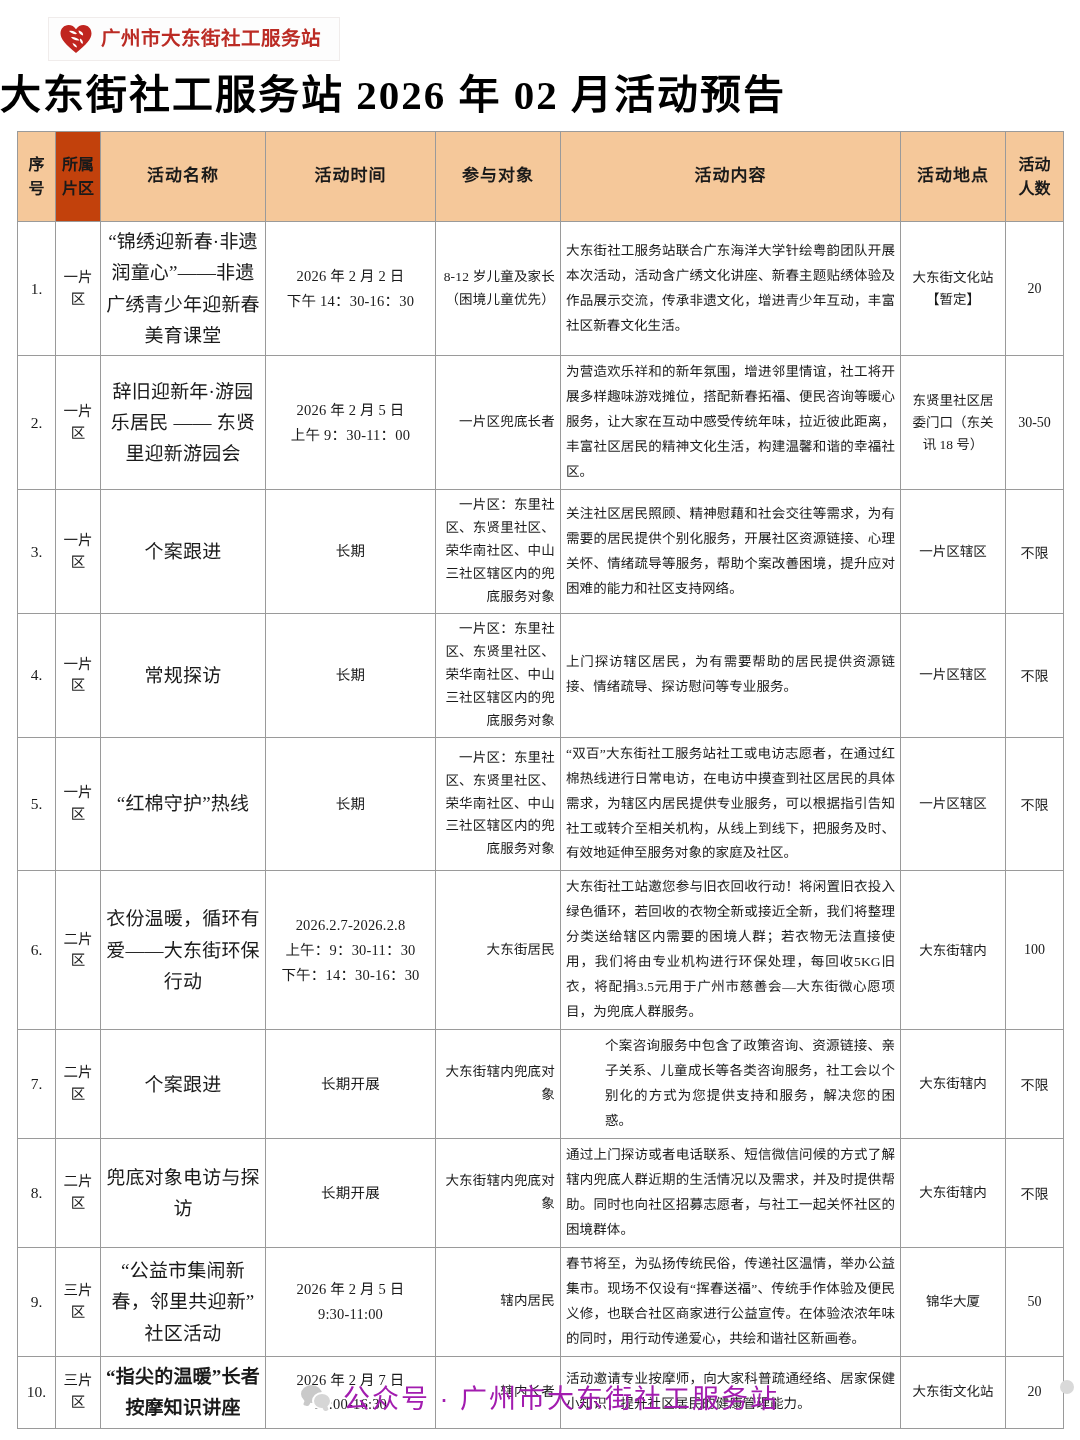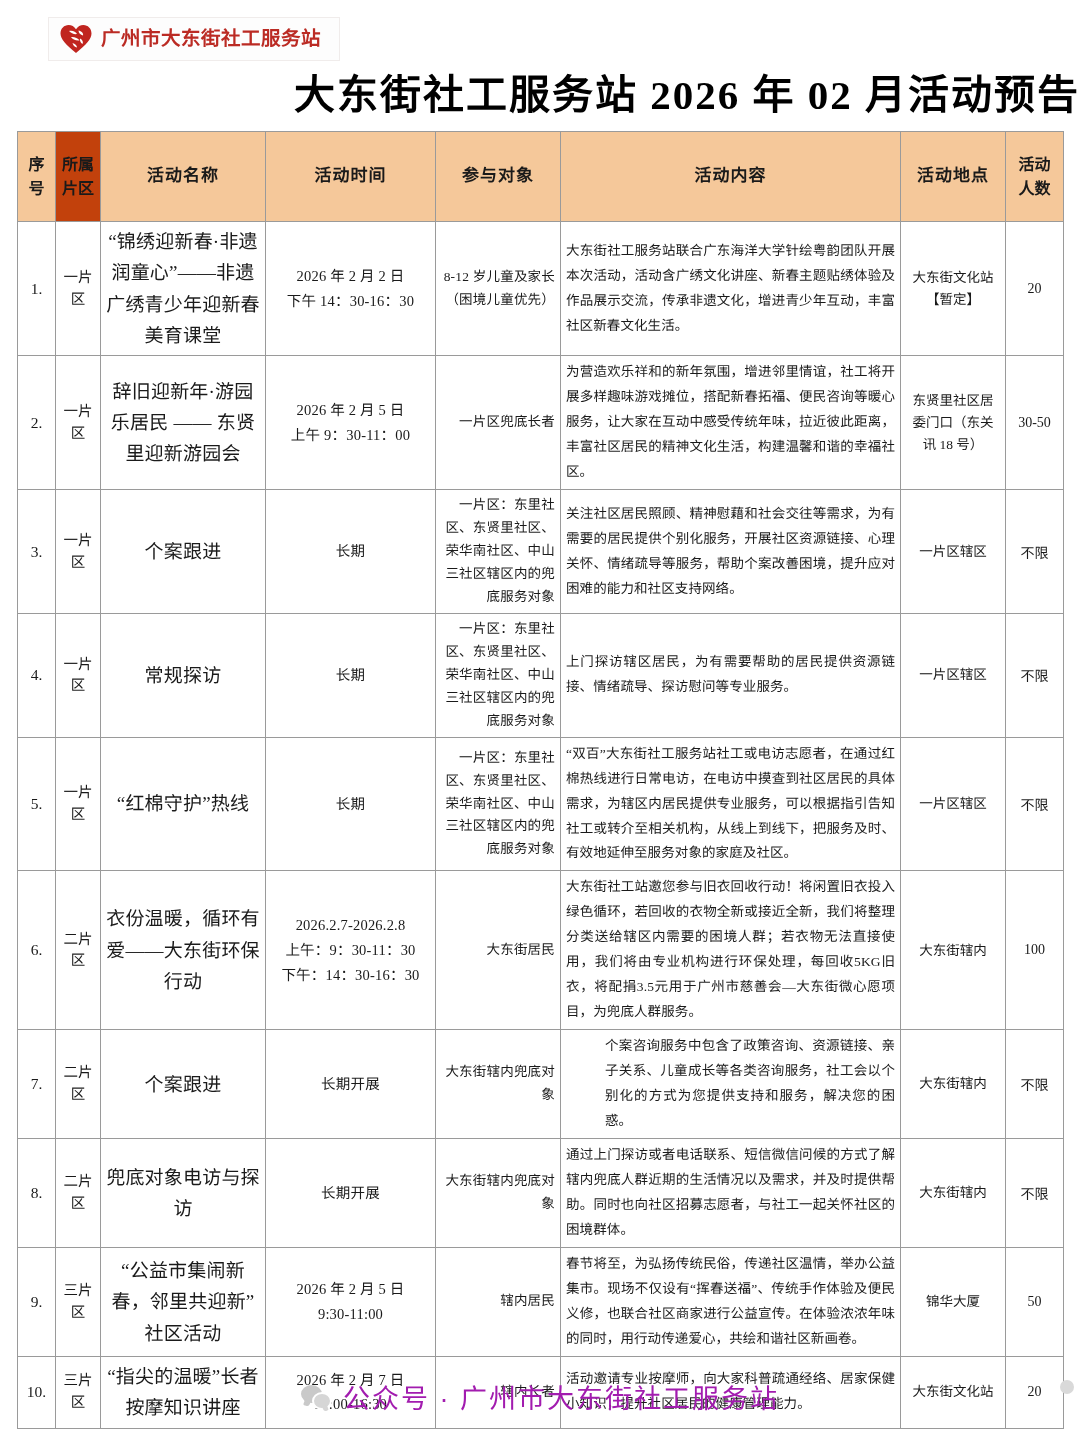--- a/index.html
+++ b/index.html
@@ -47,21 +47,21 @@
     white-space: nowrap;
     line-height: 1;
   }
 
   
   .doc-title {
     position: absolute;
     left: 0;
     top: 70px;
     width: 1080px;
-    text-align: right;
+    text-align: left;
     font-family: "Liberation Serif", "DejaVu Serif", serif;
     font-weight: bold;
     font-size: 41px;
     letter-spacing: 2px;
     color: #000000;
     line-height: 1.25;
     white-space: nowrap;
   }
 
   
@@ -358,21 +358,21 @@
           <td class="name" style="border-color: rgb(154, 154, 154);">“公益市集闹新春，邻里共迎新”社区活动</td>
           <td class="time" style="border-color: rgb(154, 154, 154);">2026 年 2 月 5 日<br>9:30-11:00</td>
           <td class="target" style="border-color: rgb(154, 154, 154);">辖内居民</td>
           <td class="content" style="border-color: rgb(154, 154, 154);">春节将至，为弘扬传统民俗，传递社区温情，举办公益集市。现场不仅设有“挥春送福”、传统手作体验及便民义修，也联合社区商家进行公益宣传。在体验浓浓年味的同时，用行动传递爱心，共绘和谐社区新画卷。</td>
           <td class="place" style="border-color: rgb(154, 154, 154);">锦华大厦</td>
           <td class="num" style="border-color: rgb(154, 154, 154);">50</td>
         </tr>
         <tr>
           <td class="idx" style="border-color: rgb(154, 154, 154);">10.</td>
           <td class="zone" style="border-color: rgb(154, 154, 154);">三片区</td>
-          <td class="name" style="border-color: rgb(154, 154, 154);">“指尖的温暖”长者按摩知识讲座</td>
+          <td class="name" style="border-color: rgb(154, 154, 154); font-weight: bold;">“指尖的温暖”长者按摩知识讲座</td>
           <td class="time" style="border-color: rgb(154, 154, 154);">2026 年 2 月 7 日<br>15:00-16:30</td>
           <td class="target" style="border-color: rgb(154, 154, 154);">辖内长者</td>
           <td class="content" style="border-color: rgb(154, 154, 154);">活动邀请专业按摩师，向大家科普疏通经络、居家保健小知识，提升社区居民的健康管理能力。</td>
           <td class="place" style="border-color: rgb(154, 154, 154);">大东街文化站</td>
           <td class="num" style="border-color: rgb(154, 154, 154);">20</td>
         </tr>
       </tbody>
   </table>
 </div>
 

